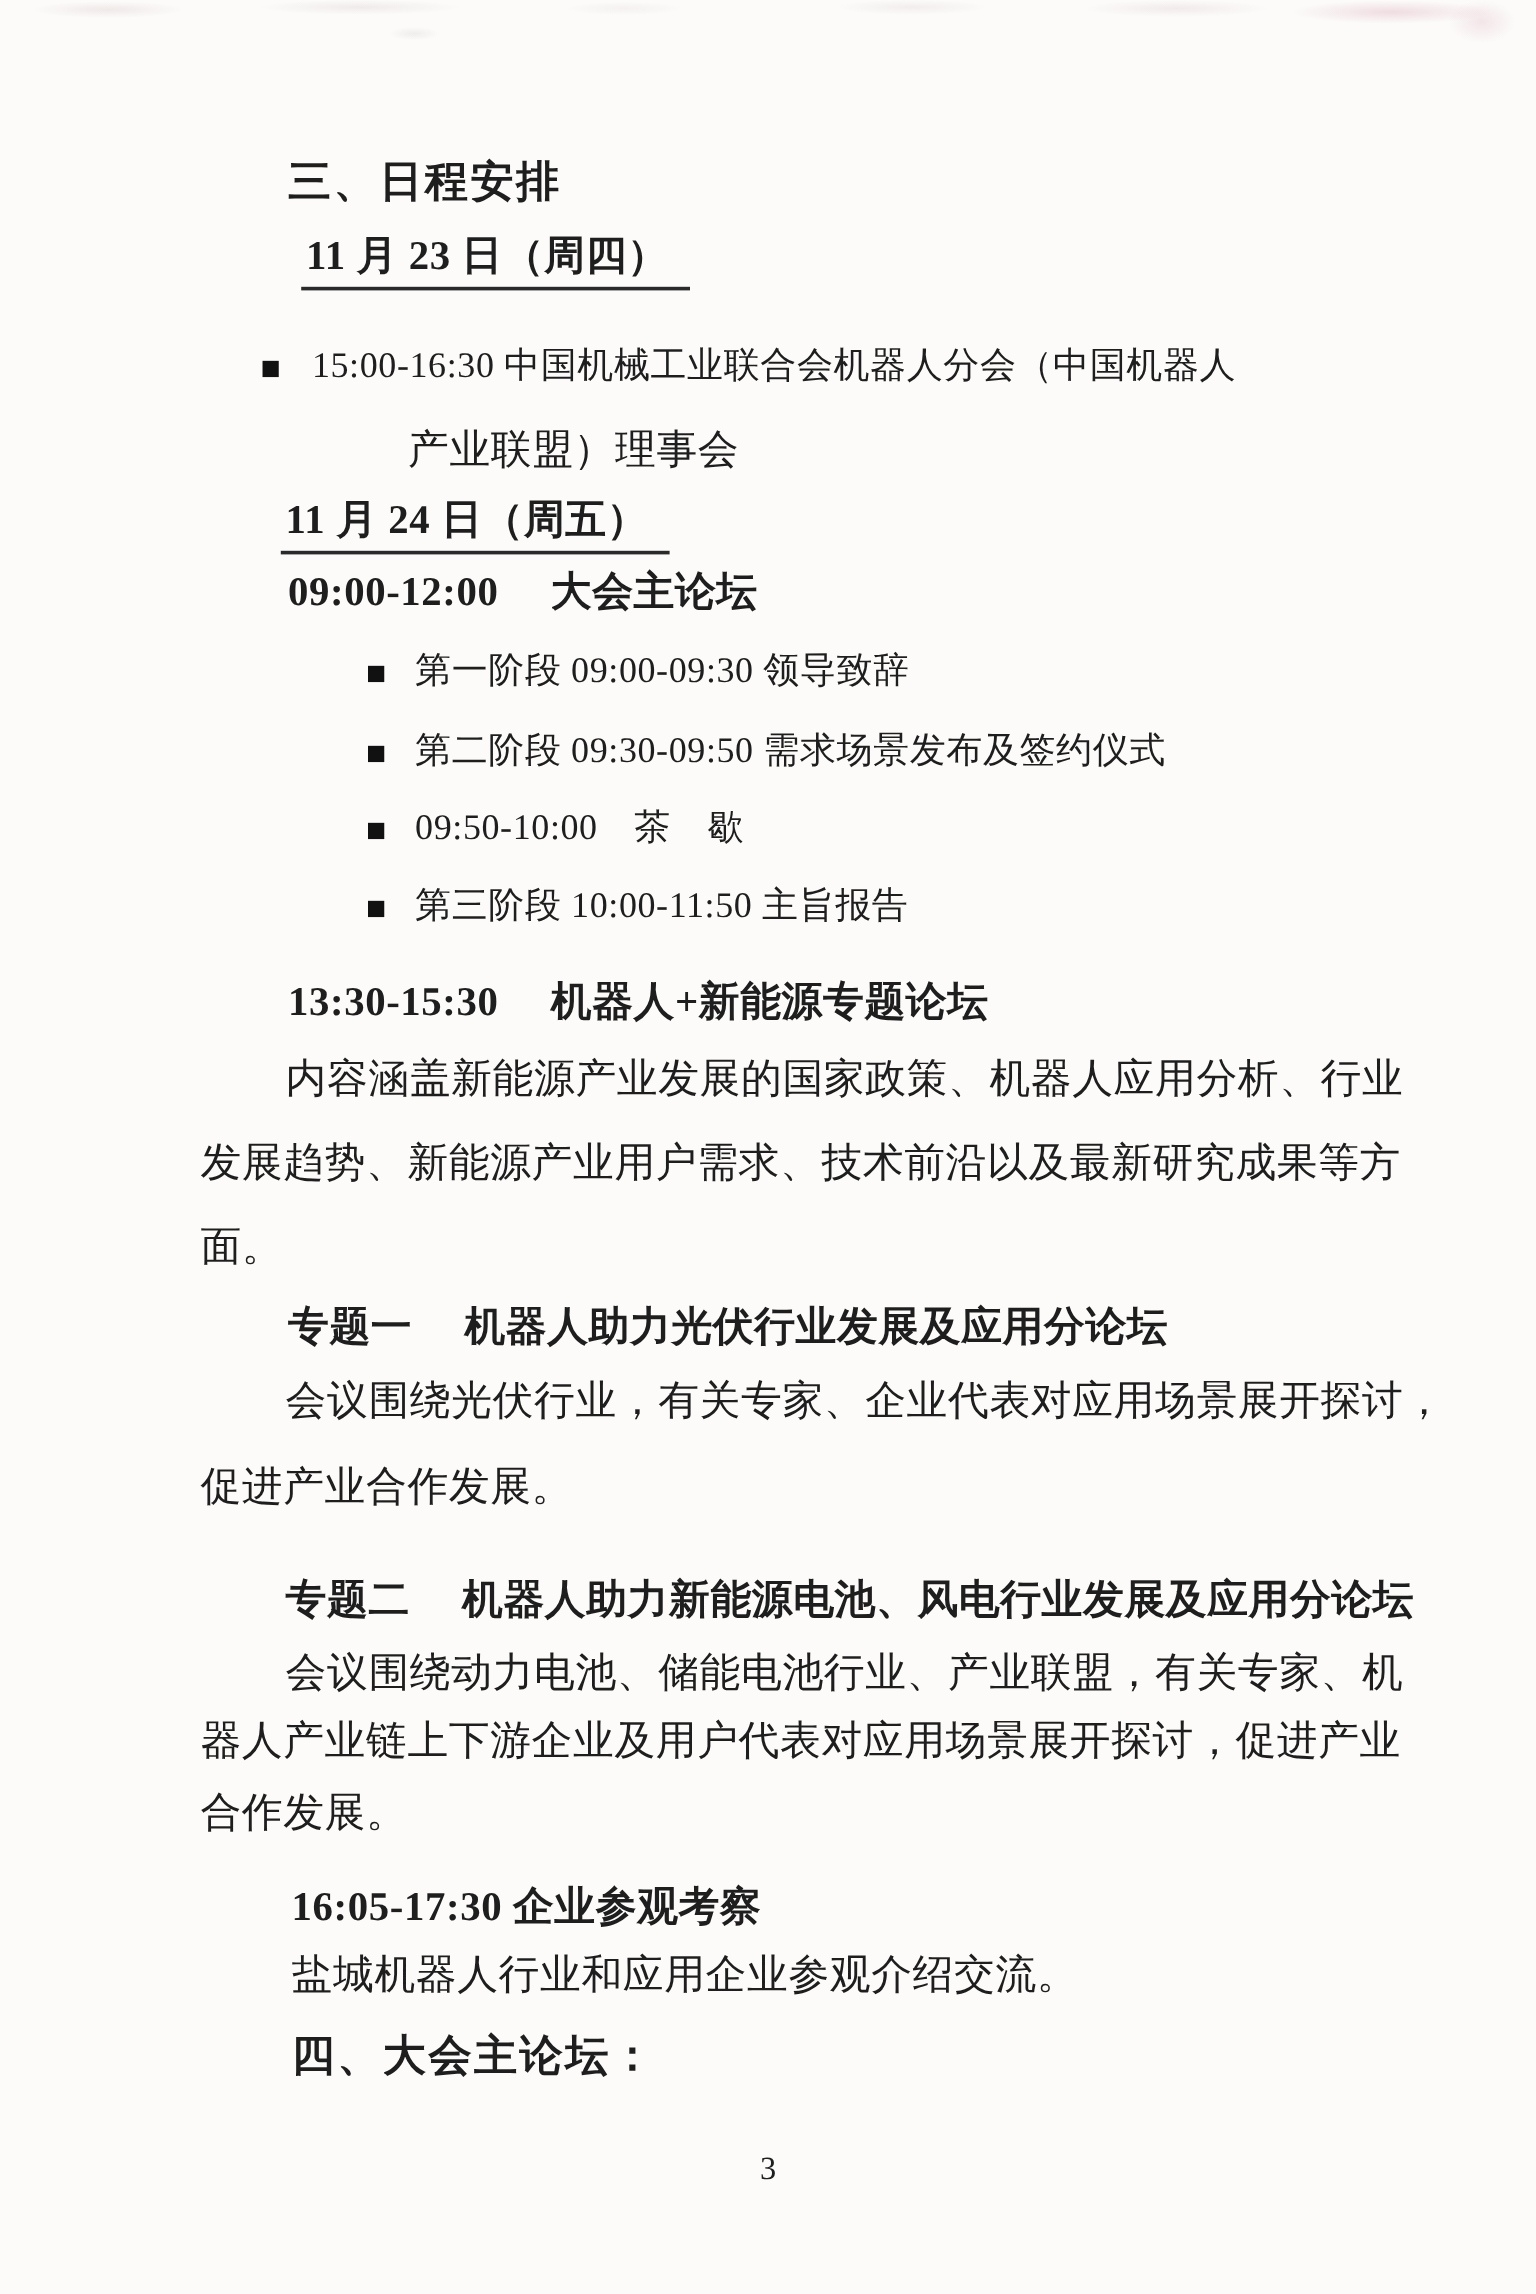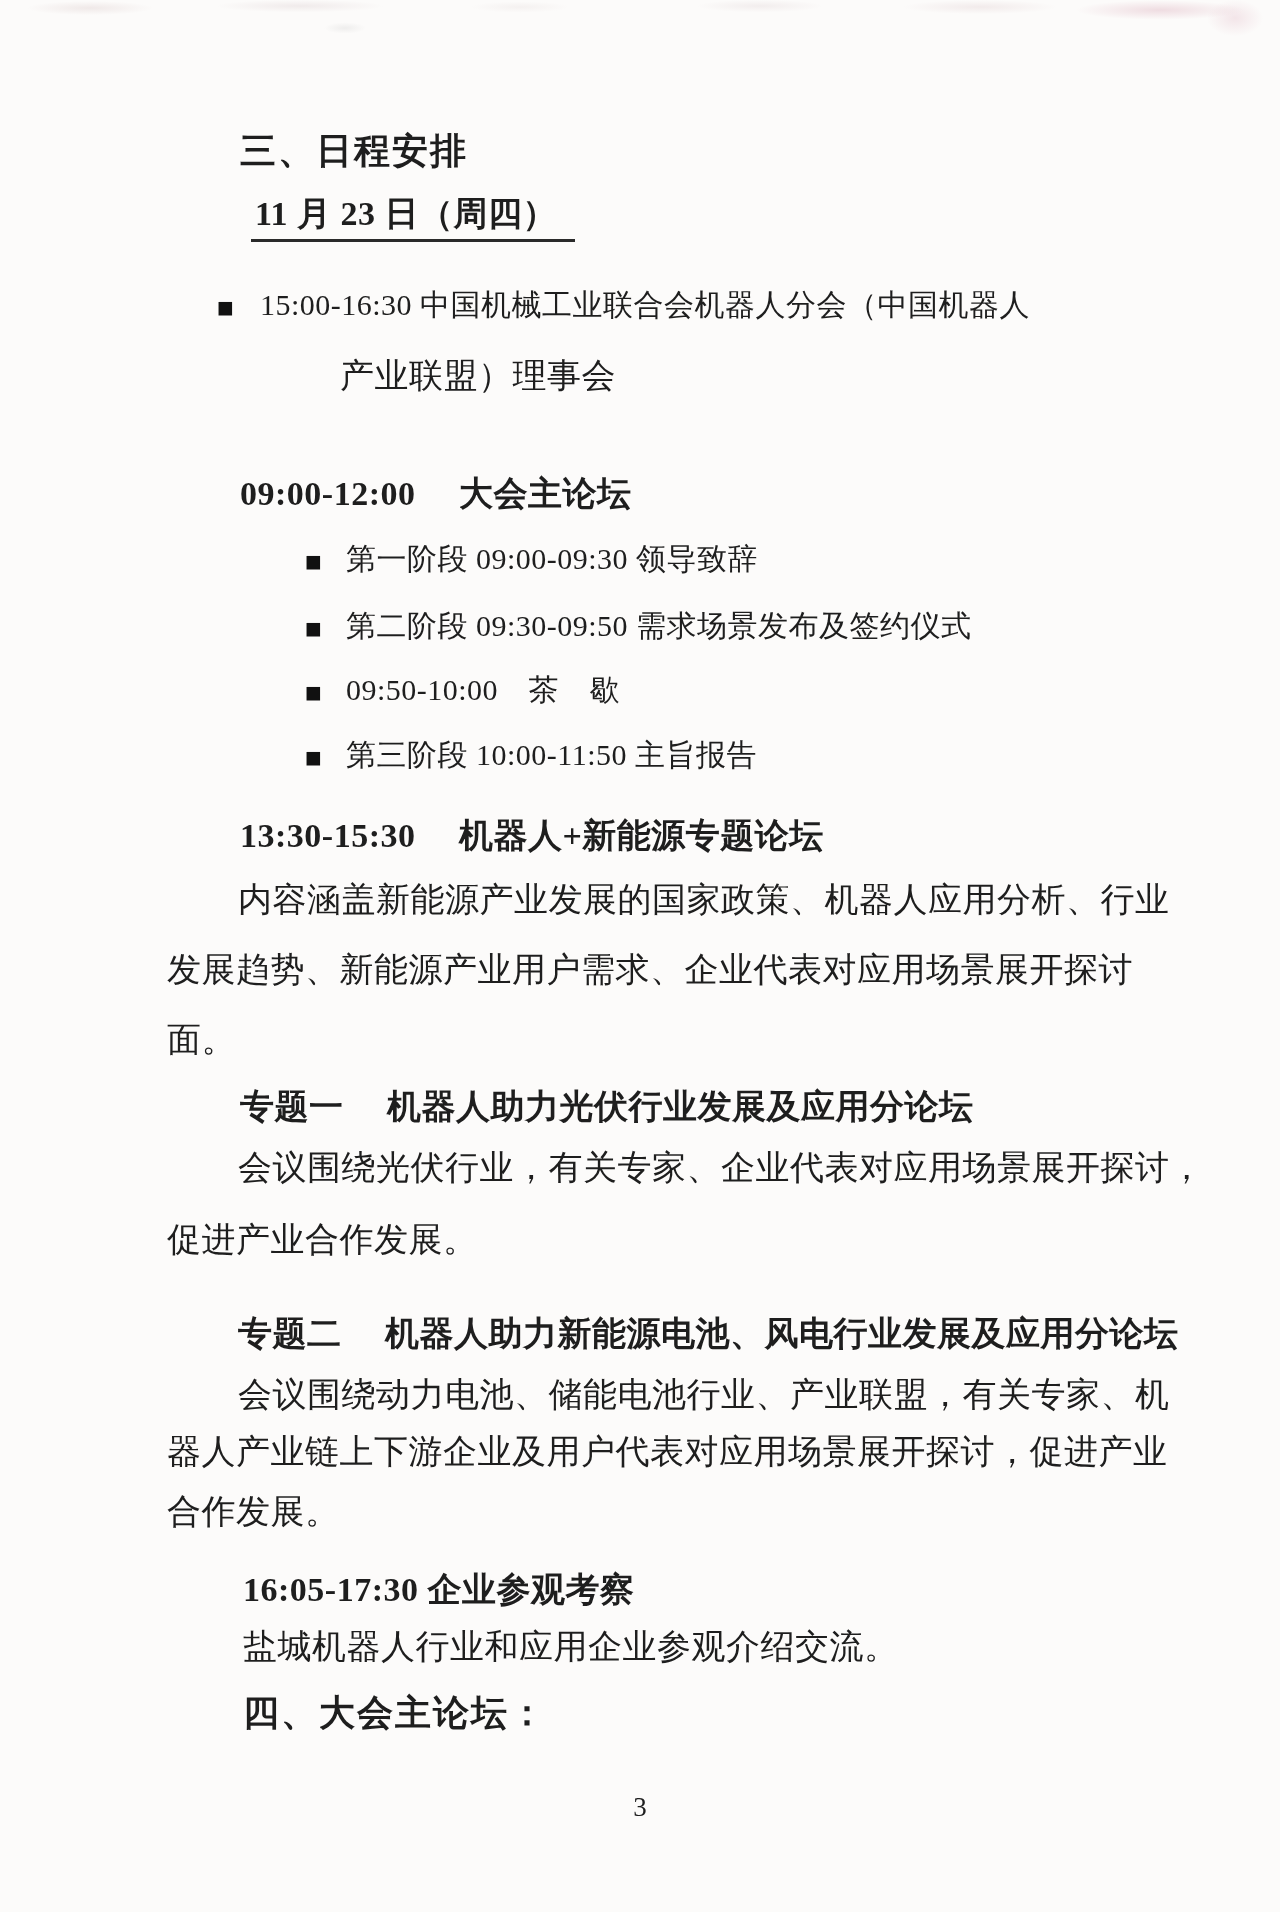--- a/index.html
+++ b/index.html
@@ -76,20 +76,21 @@
   <div class="line b h1" style="left:240px; top:130px;">三、日程安排</div>
 
   <div class="line" style="left:255px; top:194px;"><span class="date-u">11 月 23 日（周四）</span></div>
 
   <div class="row" style="left:217px; top:287px;">
     <span class="mk">■</span>
     <span class="txt">15:00-16:30 中国机械工业联合会机器人分会（中国机器人</span>
   </div>
   <div class="line" style="left:340px; top:356px;">产业联盟）理事会</div>
 
+  <div class="line" style="left:238px; top:414px;"><span class="date-u">11 月 24 日（周五）</span></div>
 
   <div class="line b" style="left:240px; top:474px;">09:00-12:00　 大会主论坛</div>
 
   <div class="row" style="left:305px; top:541px;">
     <span class="mk mk-sub">■</span>
     <span class="txt">第一阶段 09:00-09:30 领导致辞</span>
   </div>
   <div class="row" style="left:305px; top:608px;">
     <span class="mk mk-sub">■</span>
     <span class="txt">第二阶段 09:30-09:50 需求场景发布及签约仪式</span>
@@ -98,21 +99,21 @@
     <span class="mk mk-sub">■</span>
     <span class="txt">09:50-10:00　茶　歇</span>
   </div>
   <div class="row" style="left:305px; top:737px;">
     <span class="mk mk-sub">■</span>
     <span class="txt">第三阶段 10:00-11:50 主旨报告</span>
   </div>
 
   <div class="line b" style="left:240px; top:816px;">13:30-15:30　 机器人+新能源专题论坛</div>
   <div class="line" style="left:238px; top:880px;">内容涵盖新能源产业发展的国家政策、机器人应用分析、行业</div>
-  <div class="line" style="left:167px; top:950px;">发展趋势、新能源产业用户需求、企业代表对应用场景展开探讨</div>
+  <div class="line" style="left:167px; top:950px;">发展趋势、新能源产业用户需求、技术前沿以及最新研究成果等方</div>
   <div class="line" style="left:167px; top:1020px;">面。</div>
 
   <div class="line b" style="left:240px; top:1087px;">专题一　 机器人助力光伏行业发展及应用分论坛</div>
   <div class="line" style="left:238px; top:1148px;">会议围绕光伏行业，有关专家、企业代表对应用场景展开探讨，</div>
   <div class="line" style="left:167px; top:1220px;">促进产业合作发展。</div>
 
   <div class="line b" style="left:238px; top:1314px;">专题二　 机器人助力新能源电池、风电行业发展及应用分论坛</div>
   <div class="line" style="left:238px; top:1375px;">会议围绕动力电池、储能电池行业、产业联盟，有关专家、机</div>
   <div class="line" style="left:167px; top:1432px;">器人产业链上下游企业及用户代表对应用场景展开探讨，促进产业</div>
   <div class="line" style="left:167px; top:1492px;">合作发展。</div>

